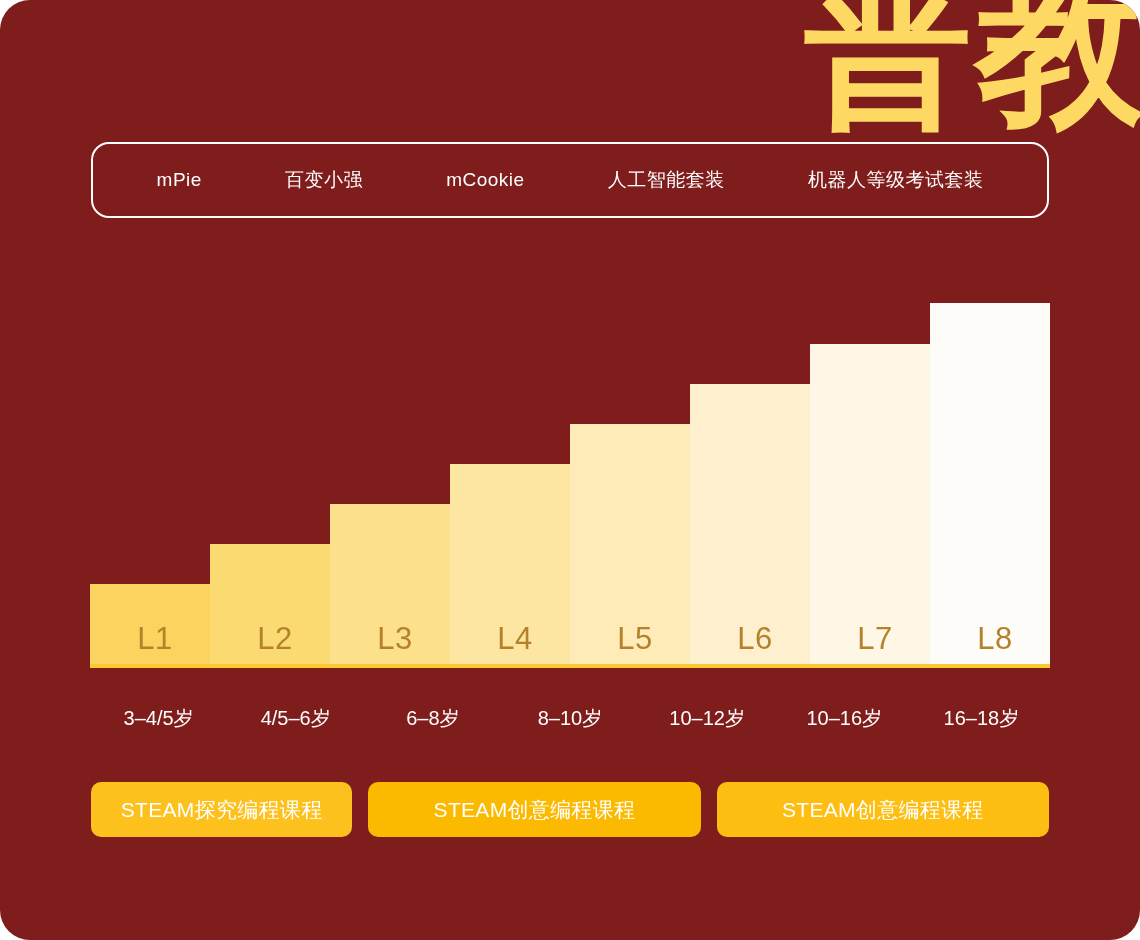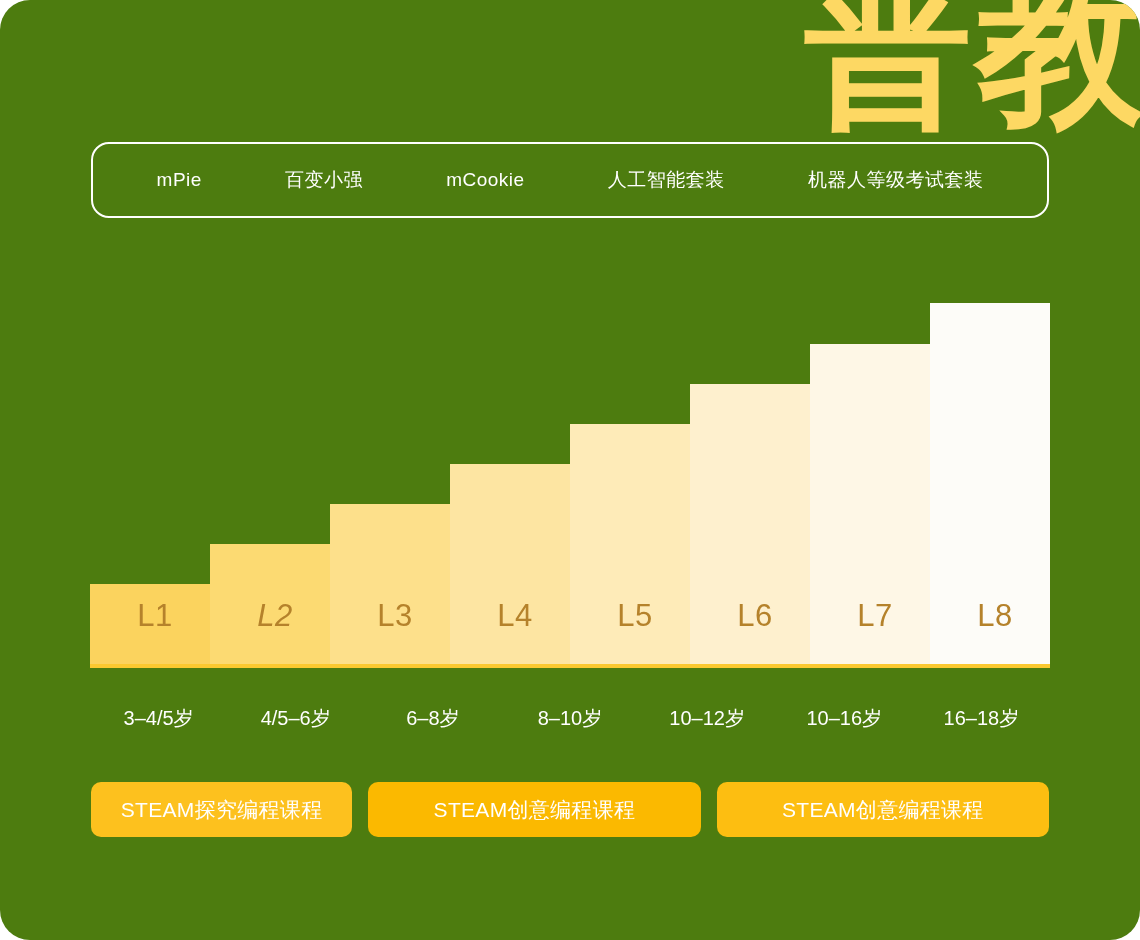--- a/index.html
+++ b/index.html
@@ -11,21 +11,21 @@
     width: 1140px;
     height: 940px;
     overflow: hidden;
     font-family: "Liberation Sans", "DejaVu Sans", sans-serif;
   }
 
   #page {
     position: relative;
     width: 1140px;
     height: 940px;
-    background: #4d7c0f;
+    background: #7f1d1d;
     border-radius: 30px;
     overflow: hidden;
     box-sizing: border-box;
   }
 
   
   #watermark {
     position: absolute;
     top: -36px;
     right: -8px;
@@ -73,21 +73,21 @@
   .bar {
     position: absolute;
     bottom: 0;
     display: flex;
     align-items: flex-end;
     justify-content: center;
   }
   .bar-label {
     font-size: 31px;
     color: #B5822B;
-    padding-bottom: 30px;
+    padding-bottom: 7px;
     letter-spacing: 0.5px;
     font-family: "Liberation Sans", "DejaVu Sans", sans-serif;
     margin-left: 10px;
   }
 
   #baseline {
     position: absolute;
     left: 90px;
     top: 664px;
     width: 960px;
@@ -147,21 +147,21 @@
       <div class="pill-item">百变小强</div>
       <div class="pill-item">mCookie</div>
       <div class="pill-item">人工智能套装</div>
       <div class="pill-item">机器人等级考试套装</div>
     </div>
 
   <div id="chart">
       <div class="bar" style="left: 0px; width: 120px; height: 80px; background: rgb(251, 211, 94);">
         <div class="bar-label">L1</div>
       </div>
-      <div class="bar" style="left: 120px; width: 120px; height: 120px; background: rgb(252, 218, 114); font-style: italic;">
+      <div class="bar" style="left: 120px; width: 120px; height: 120px; background: rgb(252, 218, 114);">
         <div class="bar-label">L2</div>
       </div>
       <div class="bar" style="left: 240px; width: 120px; height: 160px; background: rgb(253, 224, 139);">
         <div class="bar-label">L3</div>
       </div>
       <div class="bar" style="left: 360px; width: 120px; height: 200px; background: rgb(253, 229, 162);">
         <div class="bar-label">L4</div>
       </div>
       <div class="bar" style="left: 480px; width: 120px; height: 240px; background: rgb(254, 235, 184);">
         <div class="bar-label">L5</div>

